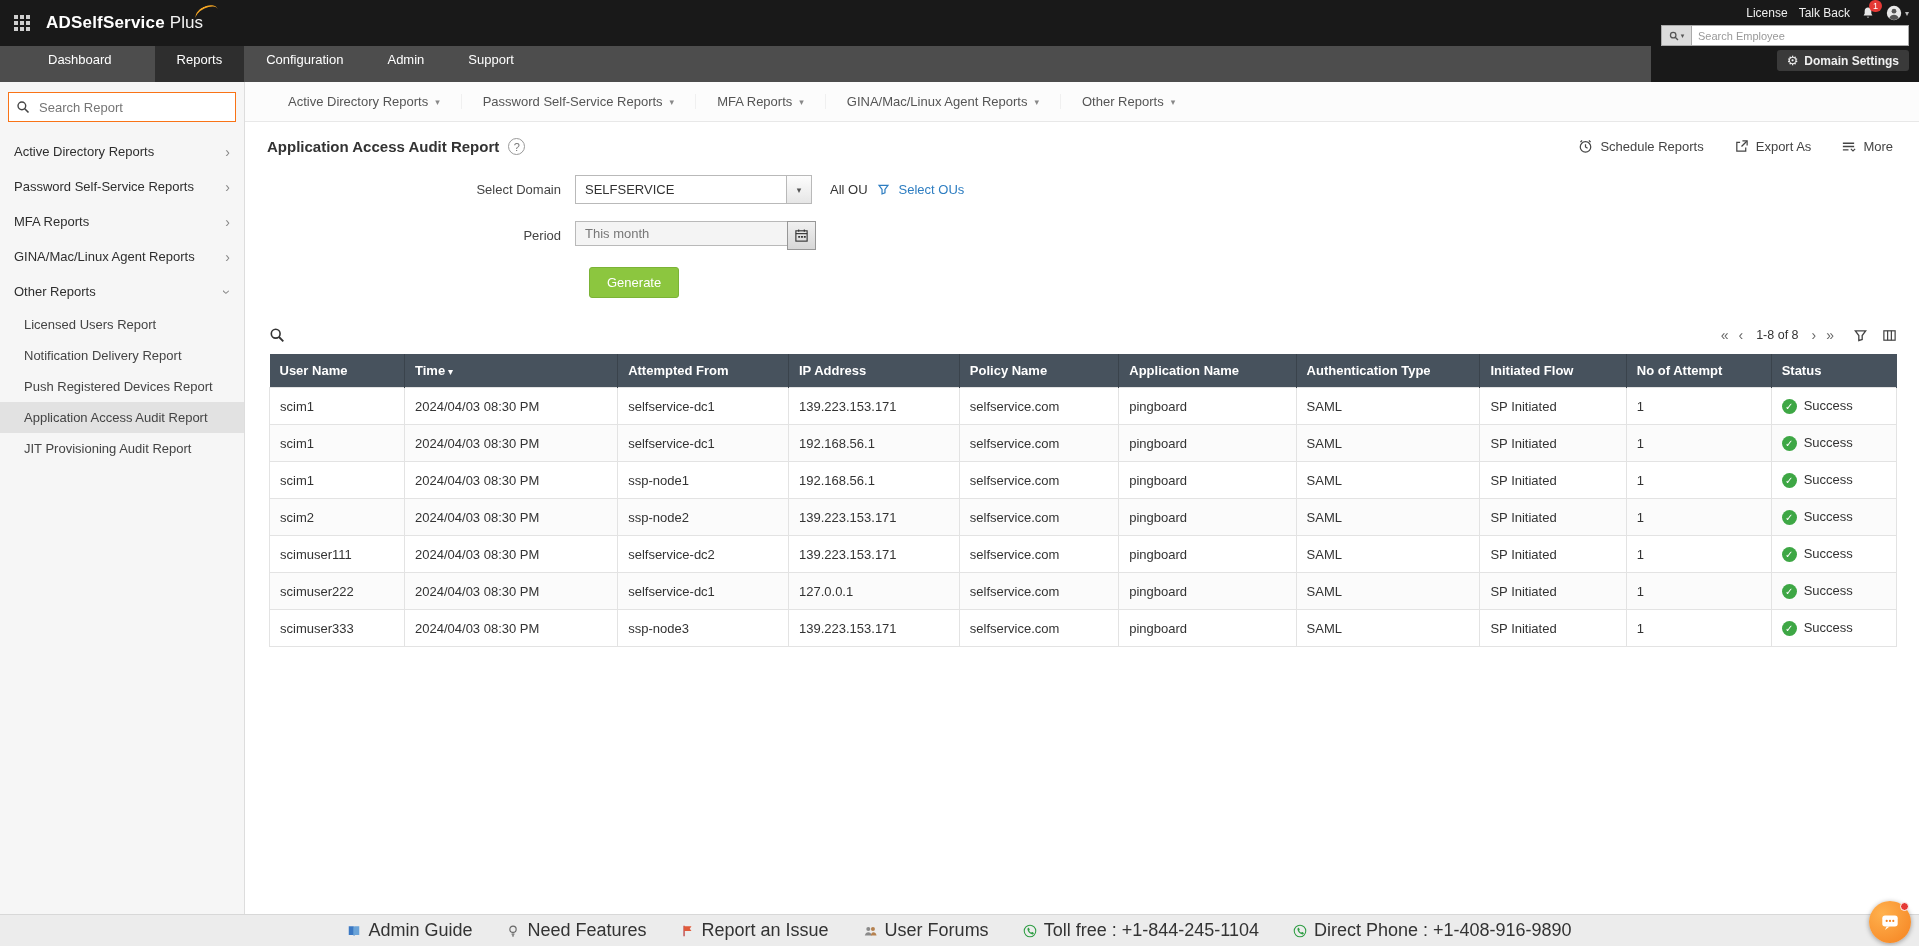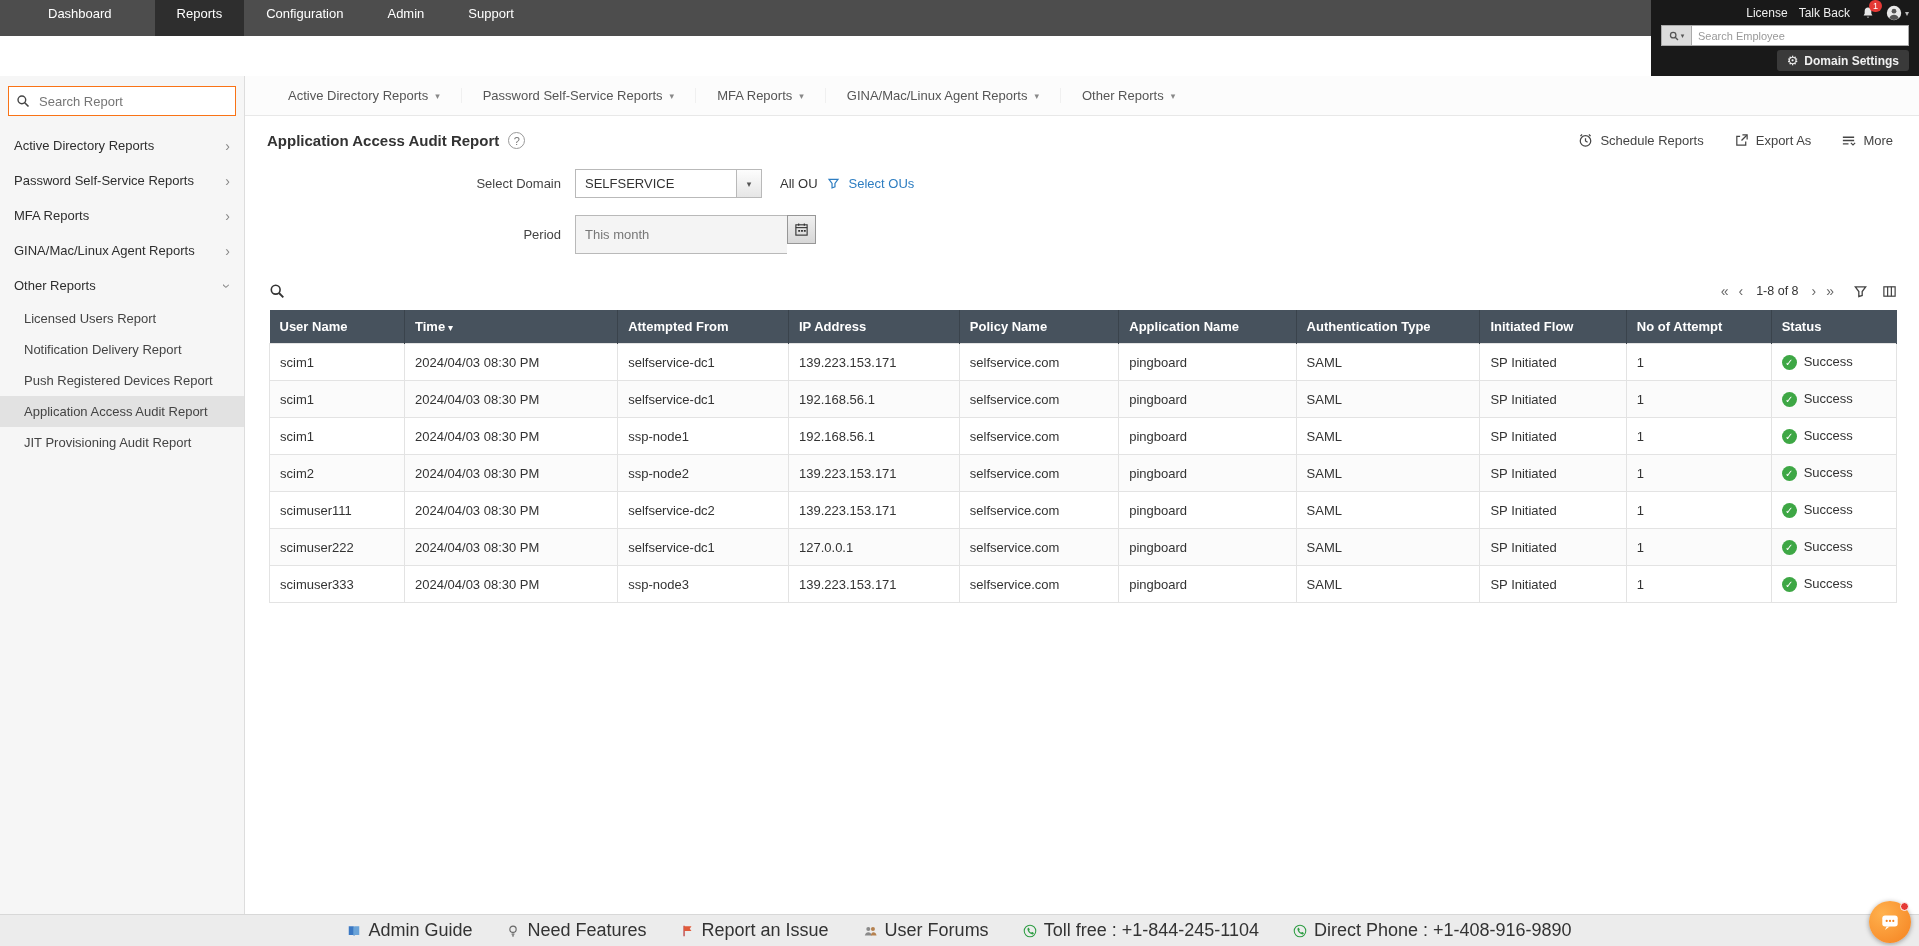--- a/index.html
+++ b/index.html
@@ -56,29 +56,29 @@
 
   .page-header { display:flex; align-items:center; padding:16px 26px 6px 22px; }
   .page-title { font-size:15px; font-weight:bold; color:#333; }
   .help { width:17px; height:17px; border:1px solid #999; border-radius:50%; color:#777; font-size:11px; display:inline-flex; align-items:center; justify-content:center; margin-left:9px; cursor:pointer; }
   .actions { margin-left:auto; display:flex; gap:30px; }
   .action { display:flex; align-items:center; gap:7px; font-size:13px; color:#444; cursor:pointer; white-space:nowrap; }
 
   .filters { padding-top:14px; }
   .form-row { display:flex; align-items:center; margin-bottom:17px; }
   .form-label { width:330px; text-align:right; padding-right:14px; font-size:13px; color:#444; }
-  .select { width:187px; height:29px; border:1px solid #b9b9b9; background:#fff; display:flex; align-items:center; cursor:pointer; }
+  .select { width:237px; height:29px; border:1px solid #b9b9b9; background:#fff; display:flex; align-items:center; cursor:pointer; }
   .select-value { flex:1; font-size:13px; color:#333; padding:0 9px; }
   .select-arrow { width:25px; height:100%; border-left:1px solid #b9b9b9; background:linear-gradient(#fdfdfd,#e6e6e6); display:flex; align-items:center; justify-content:center; color:#555; font-size:9px; }
   .ou-group { display:flex; align-items:center; gap:9px; margin-left:18px; }
   .all-ou { font-size:13px; color:#333; }
   .select-ous { font-size:13px; color:#2d7dc1; cursor:pointer; text-decoration:none; }
   .funnel-blue { display:inline-flex; cursor:pointer; }
   .period { display:flex; }
-  .period input { width:212px; height:39px; border:1px solid #b9b9b9; border-right:none; background:#f4f4f4; color:#777; font-size:13px; padding:0 9px; outline:none; }
+  .period input { width:212px; height:25px; border:1px solid #b9b9b9; border-right:none; background:#f4f4f4; color:#777; font-size:13px; padding:0 9px; outline:none; }
   .cal-btn { width:29px; height:29px; border:1px solid #979797; background:linear-gradient(#f0f0f0,#d7d7d7); display:flex; align-items:center; justify-content:center; cursor:pointer; }
   .generate { margin-left:344px; background:#8cc63f; border:1px solid #7bb336; color:#fff; font-size:13px; padding:7px 17px; border-radius:3px; cursor:pointer; }
 
   .grid-toolbar { display:flex; align-items:center; margin:24px 22px 0 24px; height:26px; }
   .tb-mag { display:inline-flex; cursor:pointer; }
   .pager { margin-left:auto; display:flex; align-items:center; }
   .pager button { border:none; background:none; font-size:14px; color:#666; cursor:pointer; padding:1px 5px; font-family:inherit; }
   .pager-text { font-size:12.5px; color:#333; margin:0 8px; }
   .tb-icon { margin-left:14px; cursor:pointer; display:inline-flex; }
 
@@ -102,20 +102,38 @@
   .chat-bubble { position:absolute; right:8px; bottom:3px; width:42px; height:42px; border-radius:50%; background:radial-gradient(circle at 32% 30%, #ffb14e, #f58220); display:flex; align-items:center; justify-content:center; box-shadow:0 1px 5px rgba(0,0,0,.35); cursor:pointer; }
   .chat-dot { position:absolute; top:1px; right:2px; width:9px; height:9px; border-radius:50%; background:#e53935; border:1px solid #fff; }
 </style>
 </head>
 <body>
 
 <div class="app">
 
   <header class="header">
     <div class="header-left">
+      <div class="topbar">
+        <span class="apps-icon">
+          <i></i>
+            <i></i>
+            <i></i>
+            <i></i>
+            <i></i>
+            <i></i>
+            <i></i>
+            <i></i>
+            <i></i>
+        </span>
+        <span class="brand">
+          <span class="brand-main">ADSelfService</span>
+          <span class="brand-plus">Plus</span>
+          <span class="swoosh"></span>
+        </span>
+      </div>
       <nav class="tabbar">
           <div class="tab">Dashboard</div>
           <div class="tab active">Reports</div>
           <div class="tab">Configuration</div>
           <div class="tab">Admin</div>
           <div class="tab">Support</div>
         </nav>
     </div>
 
     <div class="header-right">
@@ -281,20 +299,23 @@
               <svg width="15" height="15" viewBox="0 0 16 16">
                   <rect x="2" y="3" width="12" height="11" fill="none" stroke="#333" stroke-width="1.2"></rect>
                   <path d="M2 6h12" stroke="#333" stroke-width="1.2"></path>
                   <path d="M5 1.5V4M11 1.5V4" stroke="#333" stroke-width="1.2"></path>
                   <path d="M4.5 8.5h2v2h-2zM7.5 8.5h2v2h-2zM10.5 8.5h2v2h-2z" fill="#333"></path>
                 </svg>
             </span>
           </div>
         </div>
 
+        <div class="form-row">
+          <button class="generate">Generate</button>
+        </div>
       </div>
 
       <div class="grid-toolbar">
         <span class="tb-mag">
           <svg width="16" height="16" viewBox="0 0 16 16">
               <circle cx="6.7" cy="6.7" r="4.4" fill="none" stroke="#333" stroke-width="1.6"></circle>
               <path d="M10 10l4.3 4.3" stroke="#333" stroke-width="1.9"></path>
             </svg>
         </span>
         <div class="pager">

